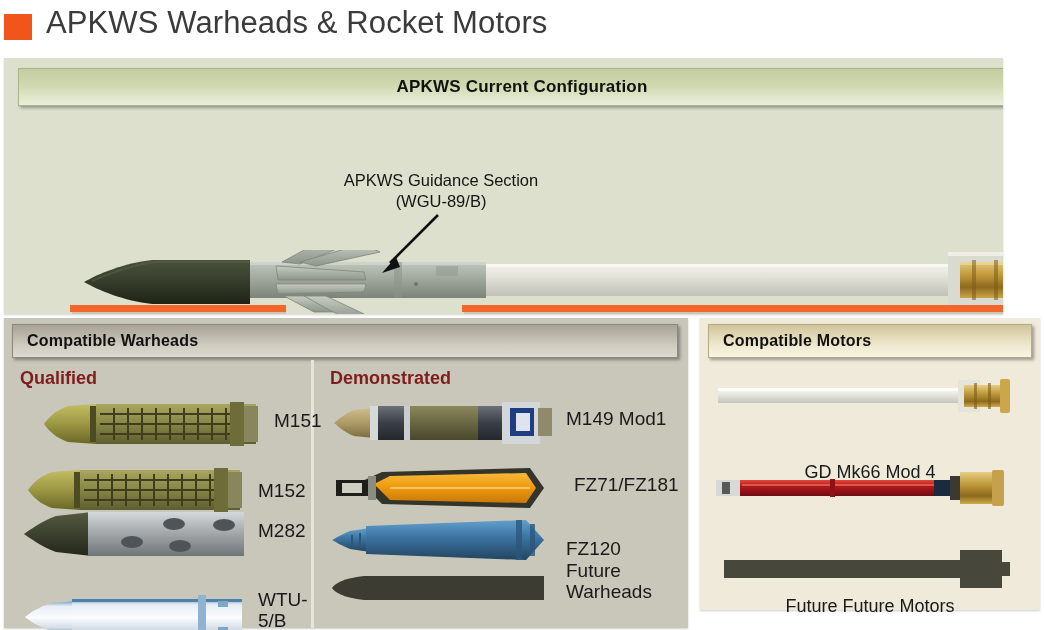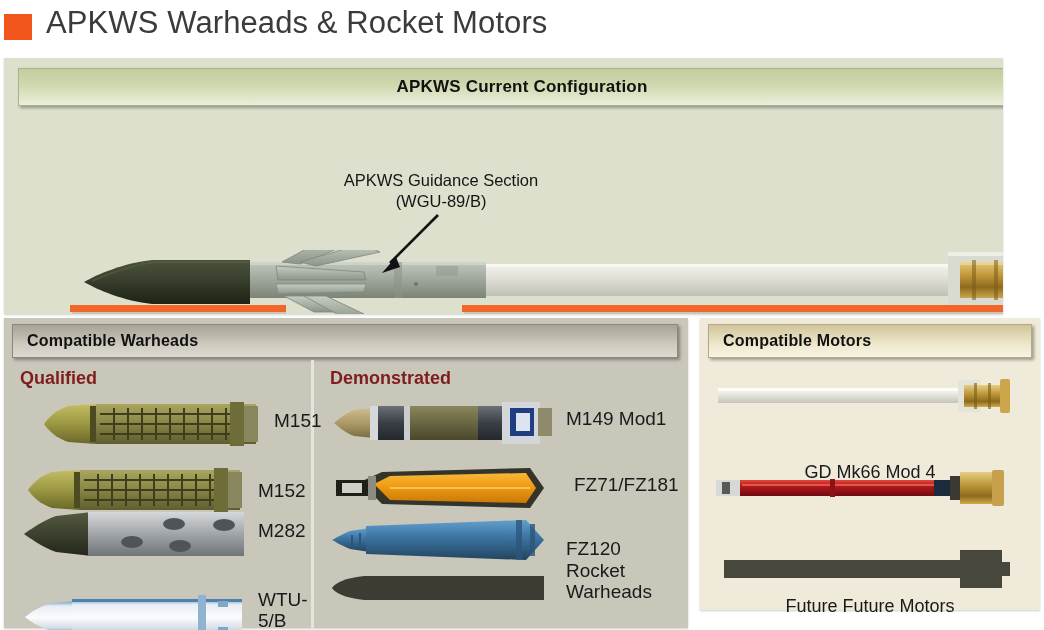--- a/index.html
+++ b/index.html
@@ -417,21 +417,21 @@
     <line x1="22" y1="21" x2="22" y2="32" stroke="#2B5678" stroke-width="2"></line>
   </svg>
   <div class="wh-label" style="left:236px;top:24px;">FZ120</div>
 </div>
 
 <div class="wh-row clickable" style="left:330px;top:562px;width:340px;">
   <svg class="wh-art" width="230" height="52" viewBox="0 0 230 52">
     <path d="M34,14 C14,16 4,22 2,26 C4,30 14,36 34,38 L214,38 L214,14 Z" fill="#3C3C33"></path>
   </svg>
   <div class="wh-label" style="left:236px;top:-2px;">
-    <div>Rocket</div>
+    <div>Future</div>
     <div>Warheads</div>
   </div>
 </div>
 
 <div id="motors-panel">
   <div class="section-header" id="motors-header">
     <span class="section-header-text">Compatible Motors</span>
   </div>
 </div>
 

